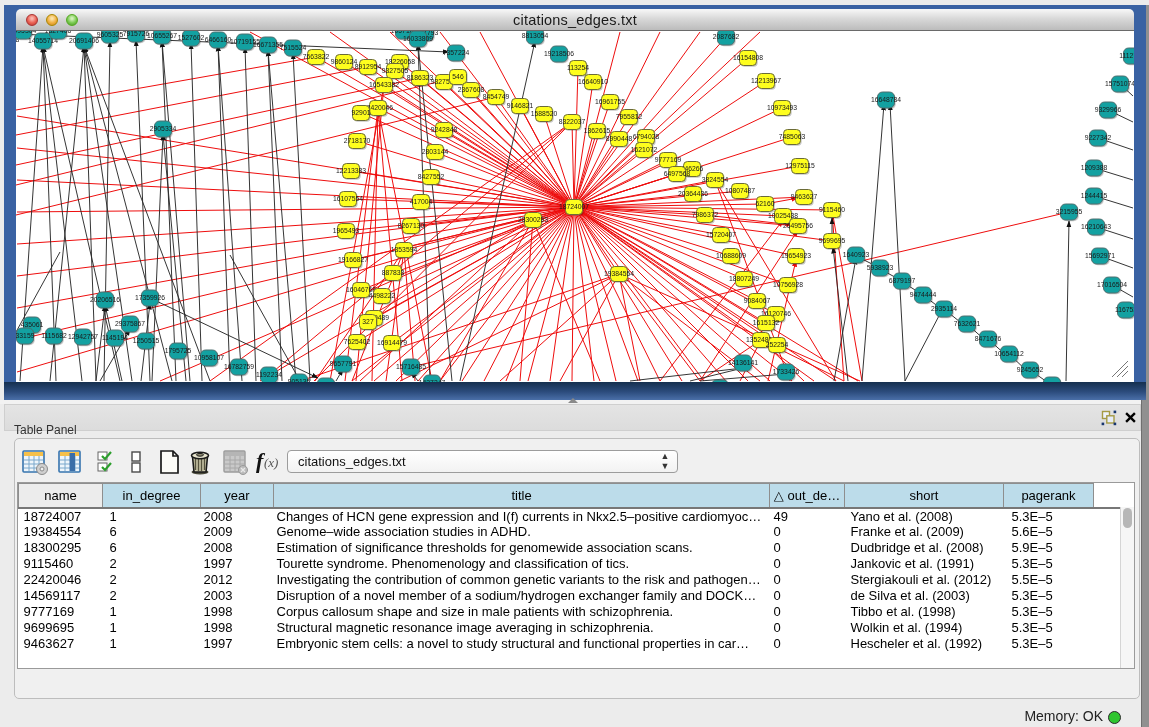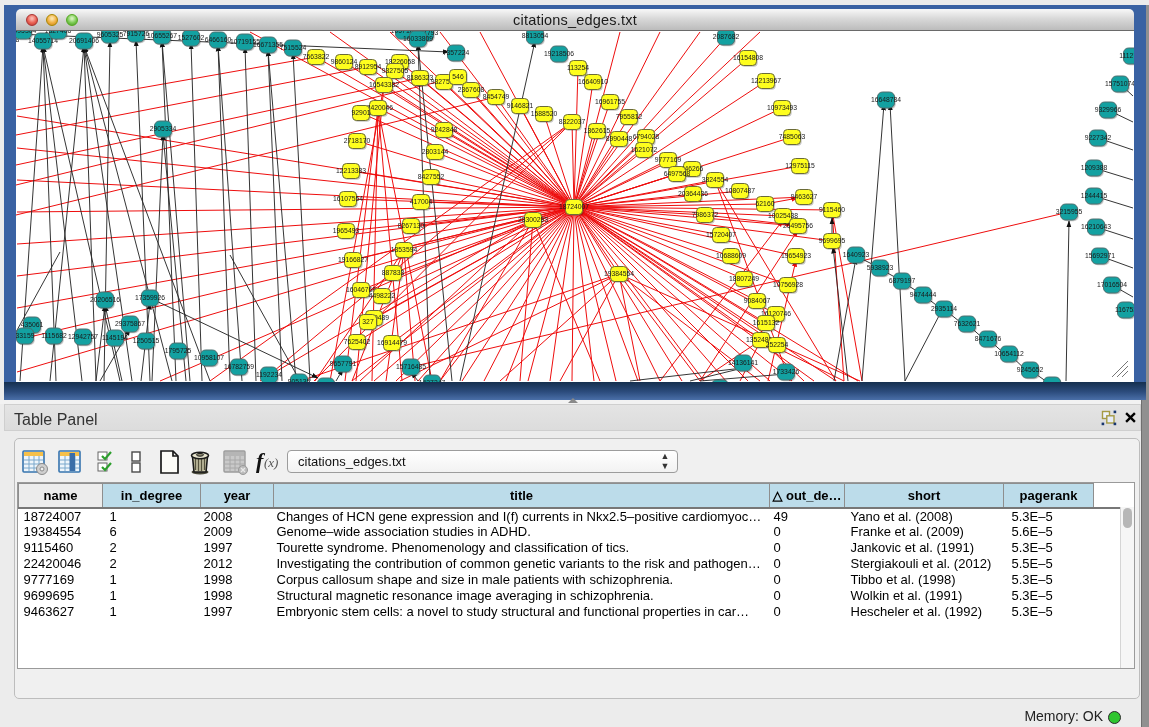--- a/index.html
+++ b/index.html
@@ -7,30 +7,30 @@
 #frame{position:absolute;left:4px;top:5px;width:1142px;height:395px;background:#3a62a3}
 #fbot{position:absolute;left:0;bottom:0;width:100%;height:18px;background:linear-gradient(180deg,#16304f,#2c4c7d 55%,#4a6fa8)}
 #titlebar{position:absolute;left:12px;top:4px;width:1118px;height:22px;background:linear-gradient(180deg,#f8f8f8,#d9d9d9 45%,#bcbcbc);border-bottom:1px solid #6a6a6a;border-radius:5px 5px 0 0}
 #titlebar .tl{position:absolute;top:5px;width:12px;height:12px;border-radius:50%}
 #t1{left:10px;background:radial-gradient(circle at 50% 35%,#f8b5ad 10%,#ea5f52 55%,#b33a31);border:.5px solid #a33;}
 #t2{left:30px;background:radial-gradient(circle at 50% 35%,#fbe3a8 10%,#f0ae3e 55%,#c2831f);border:.5px solid #a80;}
 #t3{left:50px;background:radial-gradient(circle at 50% 35%,#d2f0b9 10%,#78c94f 55%,#4b9327);border:.5px solid #5a2;}
 #titletext{position:absolute;width:100%;text-align:center;top:3px;font-size:14.5px;font-weight:400;color:#1a1a1a;letter-spacing:0.2px}
 #canvas{position:absolute;left:12px;top:26px;width:1118px;height:351px;background:#fff;overflow:hidden}
 #tpanel{position:absolute;left:4px;top:404px;width:1137px;height:27px;background:linear-gradient(180deg,#e4e4e4,#dcdcdc);border:1px solid #cfcfcf}
-#tpanel span{position:absolute;left:9px;top:6px;font-size:16px;color:#333}
+#tpanel span{position:absolute;left:9px;top:18px;font-size:12px;color:#333}
 #gapstrip{position:absolute;left:0;top:400px;width:1141px;height:4px;background:#f2f2f2}
 #grab{position:absolute;left:568px;top:398px;width:0;height:0;border-left:5px solid transparent;border-right:5px solid transparent;border-bottom:5px solid #8a8a8a}
 #pbody{position:absolute;left:14px;top:438px;width:1126px;height:261px;background:#f0f0f0;border:1px solid #bdbdbd;border-radius:5px}
 #toolbar{position:absolute;left:16px;top:448px;width:700px;height:28px}
 #combo{position:absolute;left:287px;top:450px;width:391px;height:23px;background:linear-gradient(180deg,#ffffff,#f2f2f2);border:1px solid #9c9c9c;border-radius:4px;font-size:13px;color:#111;line-height:21px;padding-left:10px}
 #combo .arr{position:absolute;right:7px;top:0;width:10px;height:21px;font-size:9px;color:#333;line-height:10px;text-align:center}
 table{border-collapse:collapse;table-layout:fixed}
 #tbl{width:1118px;background:#fff;font-size:13px}
-#tbl th{height:24px;background:#bcdcea;border:1px solid #8e8e8e;border-bottom:2px solid #777;font-weight:700;font-size:13px;padding:0}
+#tbl th{height:24px;background:#bcdcea;border:1px solid #8e8e8e;border-bottom:2px solid #777;font-weight:400;font-size:13px;padding:0}
 #tbl th.first{background:#ececec}#tbl th{padding-left:0!important}
 #tbl td{height:16px;padding:0;font-size:13px;color:#000;white-space:nowrap;overflow:hidden}
 #tbl .c0{width:84px;padding-left:5px}#tbl .c1{width:98px;padding-left:7px}#tbl .c2{width:73px;padding-left:3px}#tbl .c3{width:496px;padding-left:3px}#tbl .c4{width:75px;padding-left:4px}#tbl .c5{width:159px;padding-left:6px}#tbl .c6{width:90px;padding-left:8px}#tbl th.c7{width:43px;background:#fff;border:none;border-bottom:2px solid #777}
 #tblwrap{position:absolute;left:17px;top:482px;width:1118px;height:187px;background:#fff;border:1px solid #9a9a9a;overflow:hidden}
 #sbar{position:absolute;left:1102px;top:24px;width:14px;height:163px;background:#f6f6f6;border-left:1px solid #d5d5d5}
 #sthumb{position:absolute;left:2px;top:1px;width:9px;height:20px;background:#b7b7b7;border-radius:5px}
 #tabs{position:absolute;left:424px;top:674px;height:21px;font-size:13px}
 #tabs .seg{float:left;height:21px;line-height:20px;padding:0 14px;background:#fff;border:1px solid #9e9e9e;border-left:none;color:#111}
 #tabs .seg.first{border-left:1px solid #9e9e9e;border-radius:4px 0 0 4px}
 #tabs .seg.last{border-radius:0 4px 4px 0}
@@ -1067,56 +1067,76 @@
             <td class="c0">19384554</td>
             <td class="c1">6</td>
             <td class="c2">2009</td>
             <td class="c3">Genome–wide association studies in ADHD.</td>
             <td class="c4">0</td>
             <td class="c5">Franke et al. (2009)</td>
             <td class="c6">5.6E–5</td>
             <td></td>
           </tr>
 <tr>
+            <td class="c0">18300295</td>
+            <td class="c1">6</td>
+            <td class="c2">2008</td>
+            <td class="c3">Estimation of significance thresholds for genomewide association scans.</td>
+            <td class="c4">0</td>
+            <td class="c5">Dudbridge et al. (2008)</td>
+            <td class="c6">5.9E–5</td>
+            <td></td>
+          </tr>
+<tr>
             <td class="c0">9115460</td>
             <td class="c1">2</td>
             <td class="c2">1997</td>
             <td class="c3">Tourette syndrome. Phenomenology and classification of tics.</td>
             <td class="c4">0</td>
             <td class="c5">Jankovic et al. (1991)</td>
             <td class="c6">5.3E–5</td>
             <td></td>
           </tr>
 <tr>
             <td class="c0">22420046</td>
             <td class="c1">2</td>
             <td class="c2">2012</td>
             <td class="c3">Investigating the contribution of common genetic variants to the risk and pathogen…</td>
             <td class="c4">0</td>
             <td class="c5">Stergiakouli et al. (2012)</td>
             <td class="c6">5.5E–5</td>
             <td></td>
           </tr>
 <tr>
+            <td class="c0">14569117</td>
+            <td class="c1">2</td>
+            <td class="c2">2003</td>
+            <td class="c3">Disruption of a novel member of a sodium/hydrogen exchanger family and DOCK…</td>
+            <td class="c4">0</td>
+            <td class="c5">de Silva et al. (2003)</td>
+            <td class="c6">5.3E–5</td>
+            <td></td>
+          </tr>
+<tr>
             <td class="c0">9777169</td>
             <td class="c1">1</td>
             <td class="c2">1998</td>
             <td class="c3">Corpus callosum shape and size in male patients with schizophrenia.</td>
             <td class="c4">0</td>
             <td class="c5">Tibbo et al. (1998)</td>
             <td class="c6">5.3E–5</td>
             <td></td>
           </tr>
 <tr>
             <td class="c0">9699695</td>
             <td class="c1">1</td>
             <td class="c2">1998</td>
             <td class="c3">Structural magnetic resonance image averaging in schizophrenia.</td>
             <td class="c4">0</td>
-            <td class="c5">Wolkin et al. (1991)</td>
+            <td class="c5">Wolkin et al. (1994)</td>
             <td class="c6">5.3E–5</td>
             <td></td>
           </tr>
 <tr>
             <td class="c0">9463627</td>
             <td class="c1">1</td>
             <td class="c2">1997</td>
             <td class="c3">Embryonic stem cells: a novel to study structural and functional properties in car…</td>
             <td class="c4">0</td>
             <td class="c5">Hescheler et al. (1992)</td>

